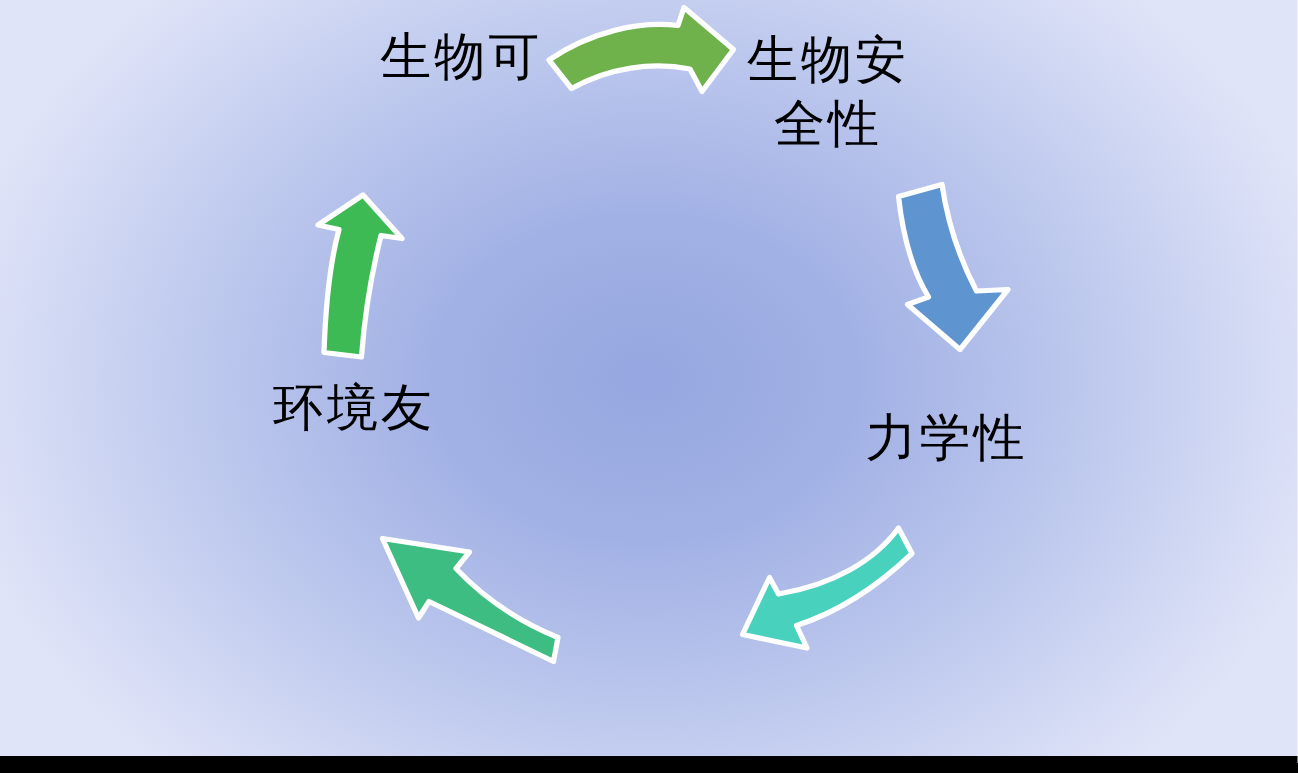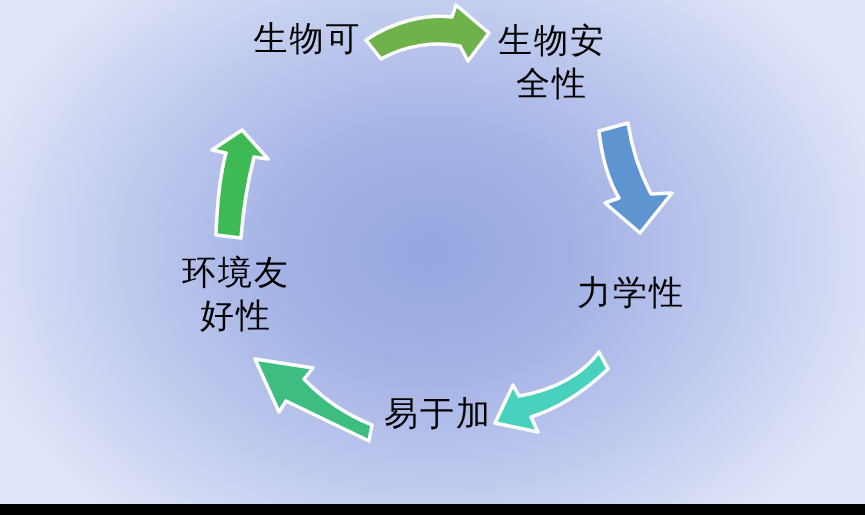--- a/index.html
+++ b/index.html
@@ -50,23 +50,21 @@
   <div class="node n-mechanical">
     <span>力学性</span>
   </div>
 
   <div class="node n-biosafety">
     <span>生物安</span>
     <span>全性</span>
   </div>
 
   <div class="node n-processability">
-    <span>易于加</span>
   </div>
 
   <div class="node n-eco">
     <span>环境友</span>
-    <span>好性</span>
   </div>
 
   <div class="bottom-bar"></div>
 
 </div>
 
 </body></html>

